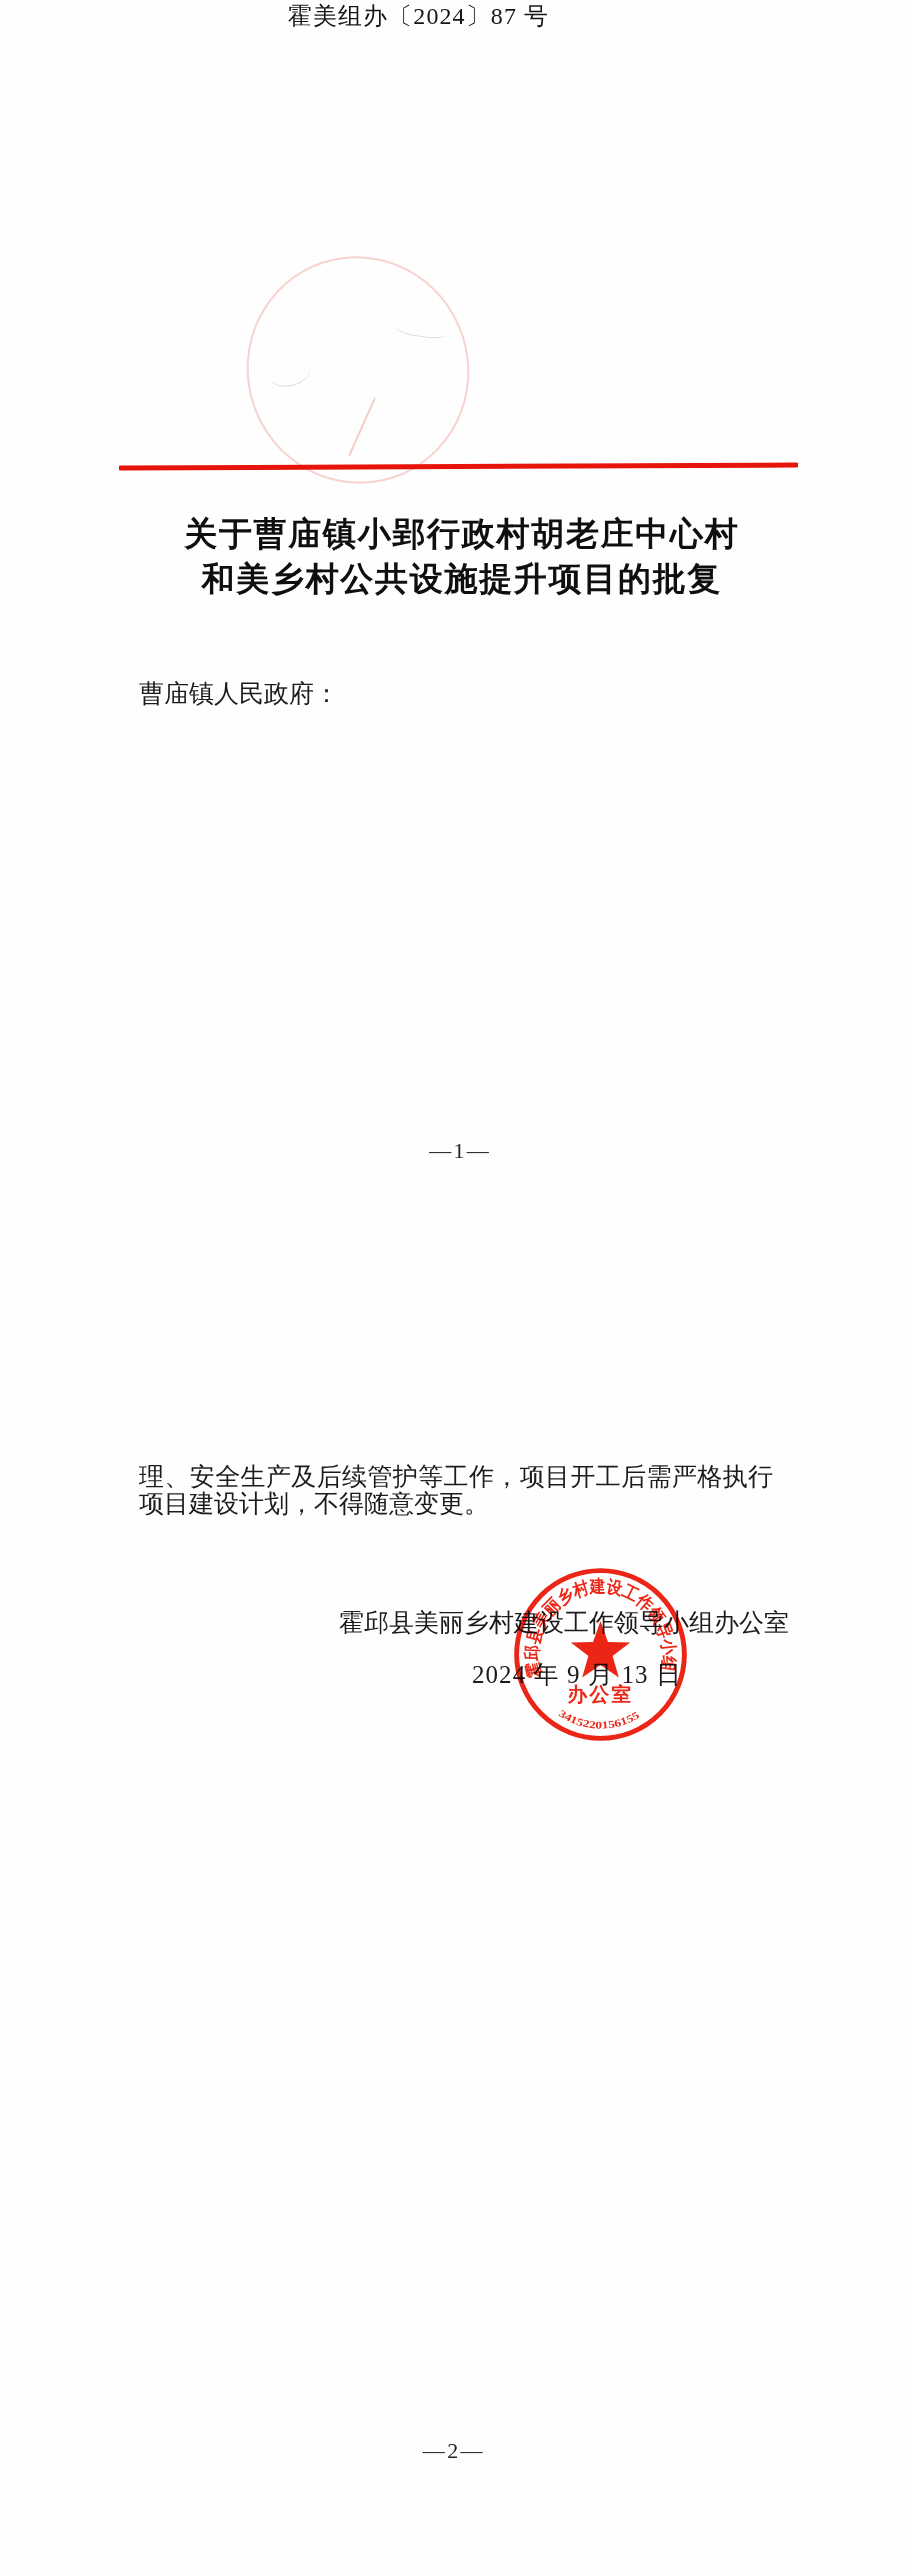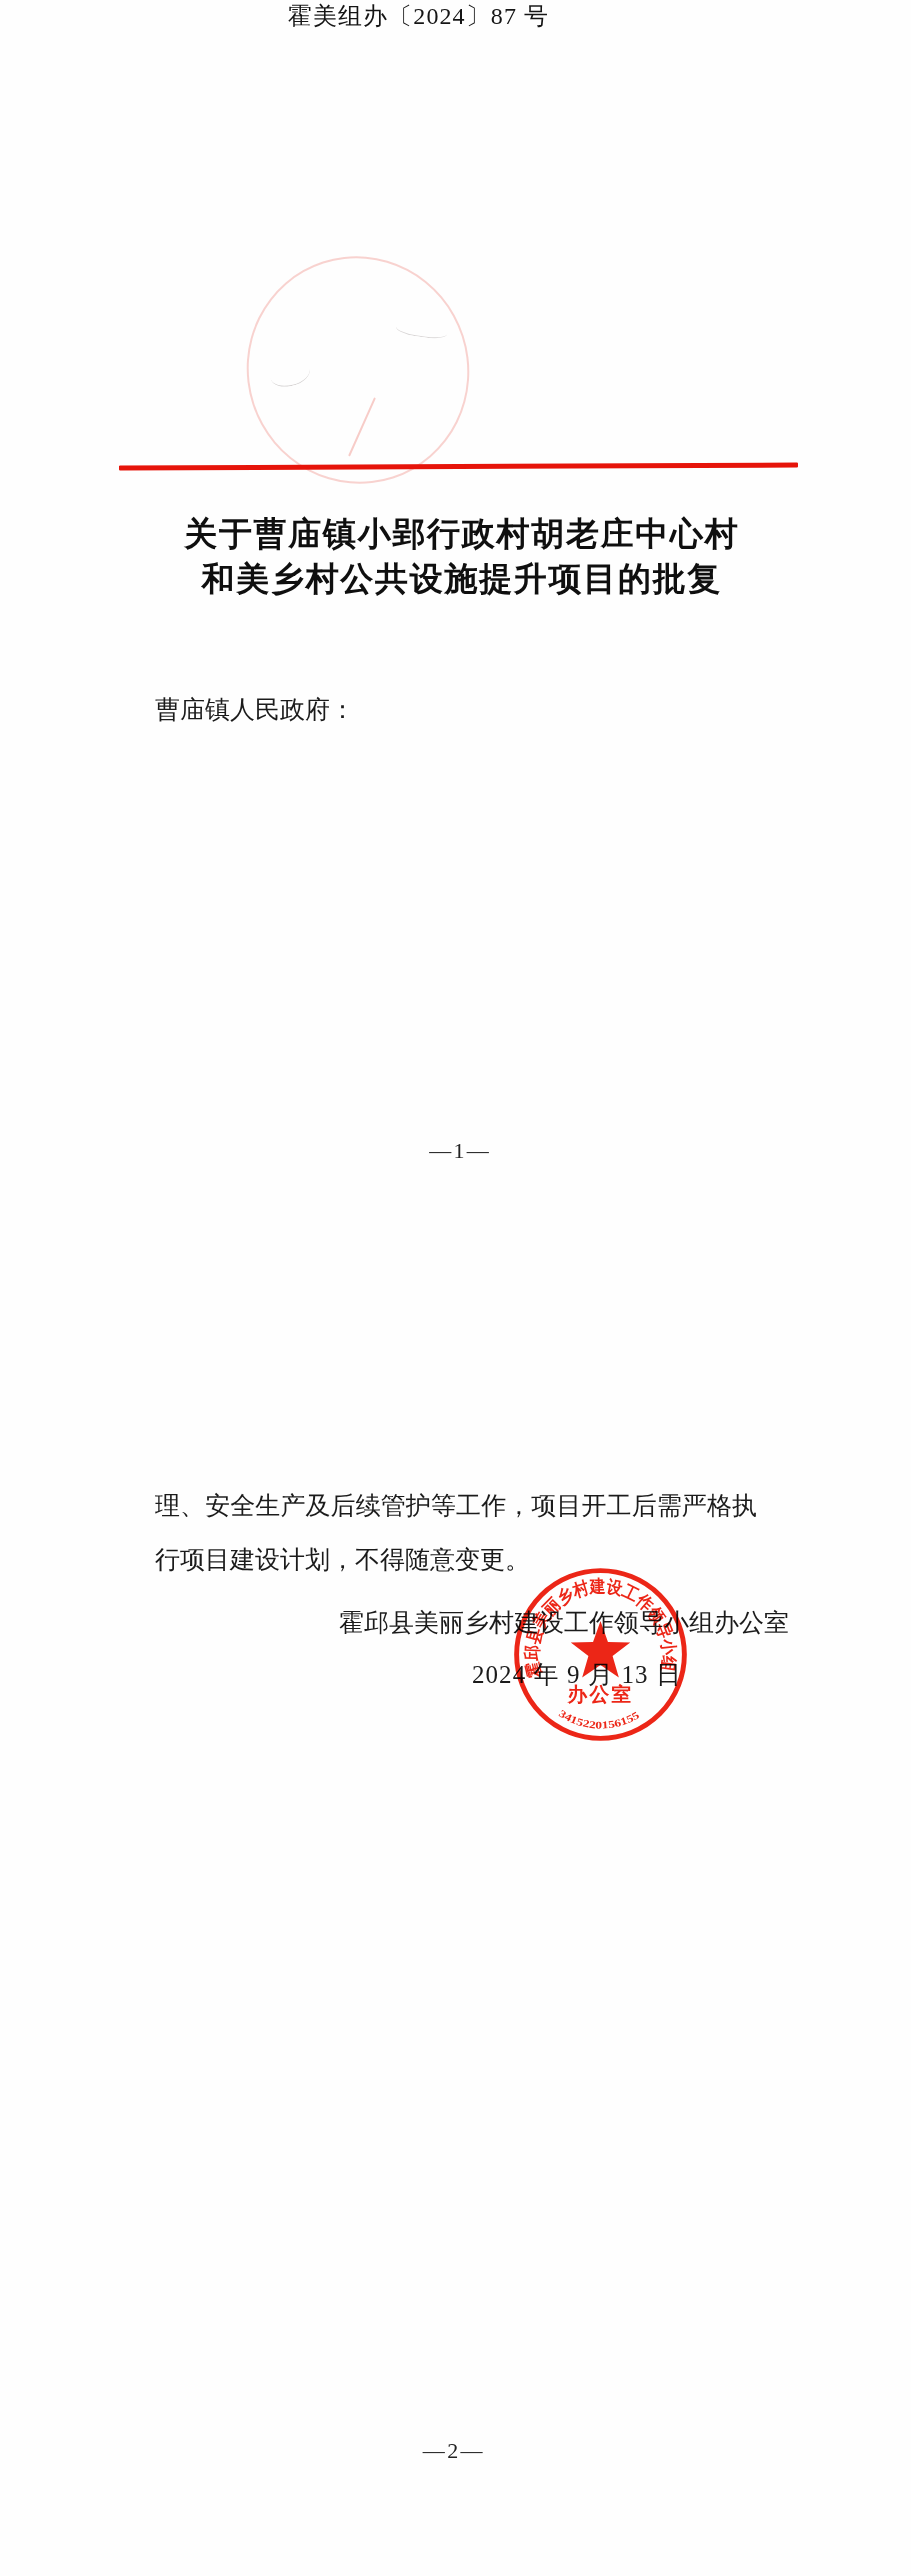--- a/index.html
+++ b/index.html
@@ -57,22 +57,22 @@
     text-align:center;font-size:33px;font-weight:700;
     line-height:45px;letter-spacing:1.7px;color:#0f0f0f;
     transform:translateX(6.3px);
   }
   .body-block{
     position:absolute;left:139px;width:634px;
     font-size:25px;color:#1b1b1b;
     text-align:justify;text-justify:inter-character;
   }
   .body-p1{top:671px;line-height:45px;}
-  .body-p2{top:1463px;line-height:54px;}
-  .body-block p{margin:16px;padding:0;}
+  .body-p2{top:1463px;line-height:27px;}
+  .body-block p{margin:0;padding:0;}
   .body-block p.indent{text-indent:2em;}
   .page-num{
     position:absolute;left:0;right:0;text-align:center;
     font-size:22px;letter-spacing:2.3px;color:#222222;
   }
   .page-num.n1{top:1138px;transform:translateX(4.6px);}
   .page-num.n2{top:2438px;transform:translateX(-1.7px);}
   
   .signature{
     position:absolute;right:122px;top:1606px;

